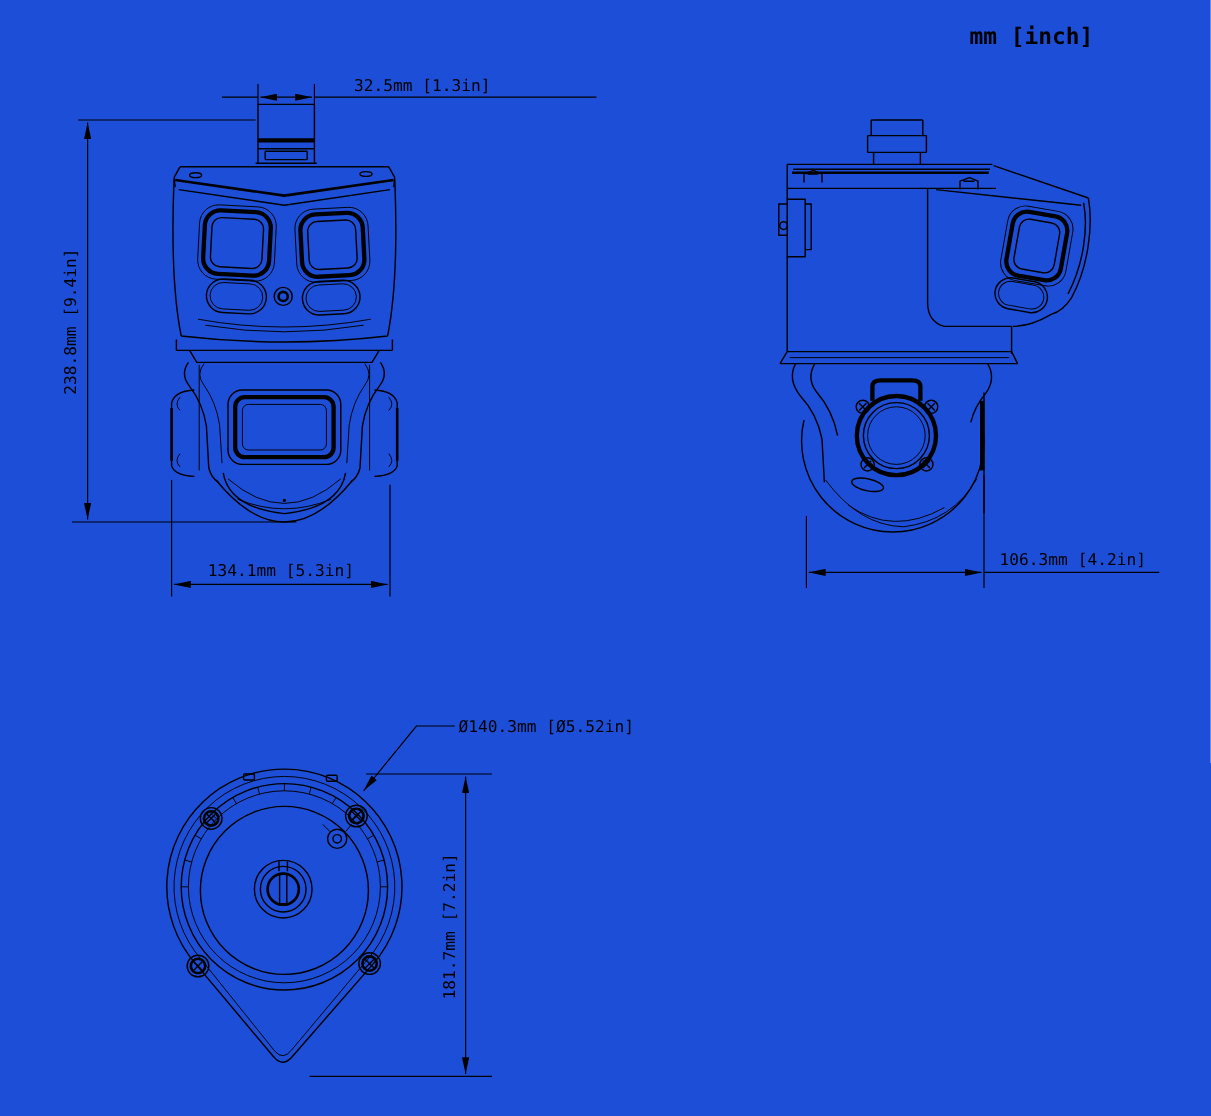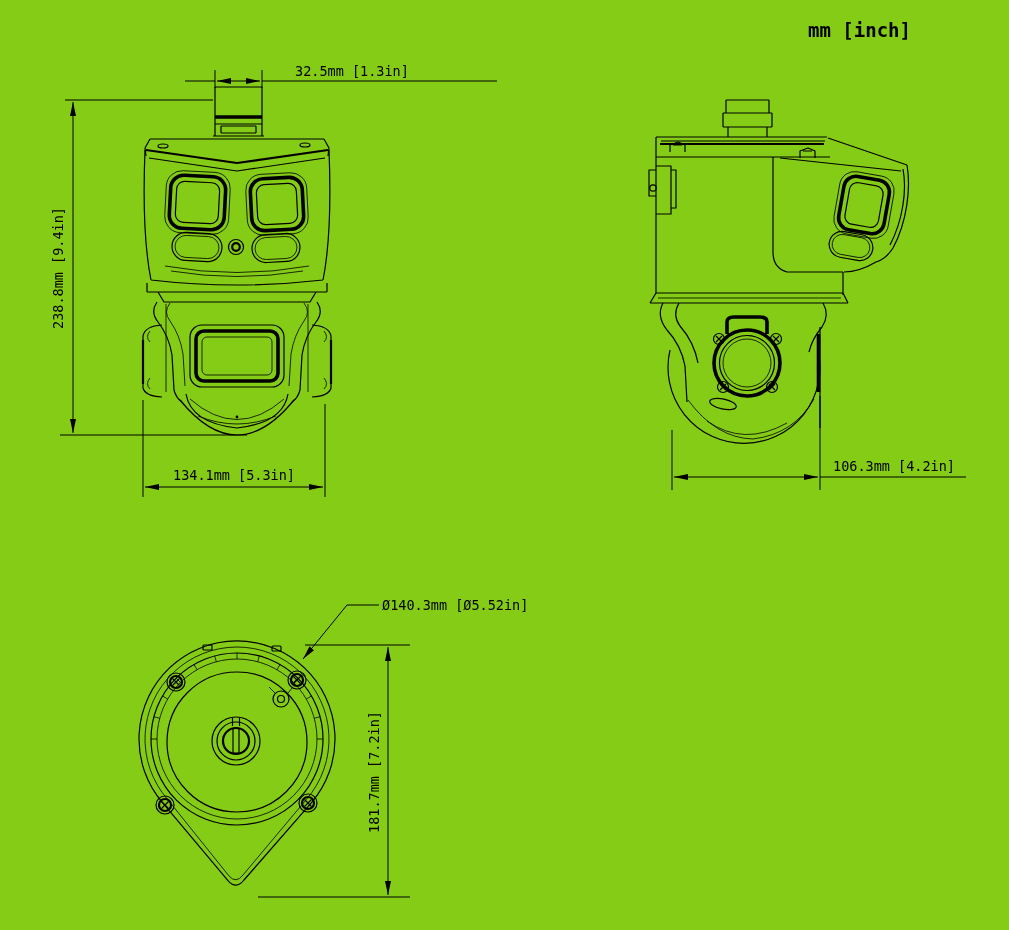--- a/index.html
+++ b/index.html
@@ -1,16 +1,16 @@
 <!DOCTYPE html>
 <html><head>
 <meta charset="utf-8">
 <style>
   html,body{margin:0;padding:0;background:#ffffff;}
-  #canvas-wrap{position:relative;width:1009px;height:930px;background:#84cc16;overflow:hidden;
+  #canvas-wrap{position:relative;width:1009px;height:930px;background:#1d4ed8;overflow:hidden;
     font-family:"DejaVu Sans Mono","Liberation Mono",monospace;}
   svg{display:block}
   .s1{stroke:#000;stroke-width:1.2;fill:none;stroke-linejoin:round}
   .s2{stroke:#000;stroke-width:2.2;fill:none;stroke-linejoin:round}
   .s3{stroke:#000;stroke-width:3.6;fill:none;stroke-linejoin:round}
   .sthin{stroke:#000;stroke-width:0.8;fill:none}
   .dim{stroke:#000;stroke-width:1;fill:none}
   text.dim-label{font-family:"DejaVu Sans Mono","Liberation Mono",monospace;font-size:13.5px;fill:#000}
   text.header-label{font-family:"DejaVu Sans Mono","Liberation Mono",monospace;font-size:19px;font-weight:bold;fill:#000}
 </style>

